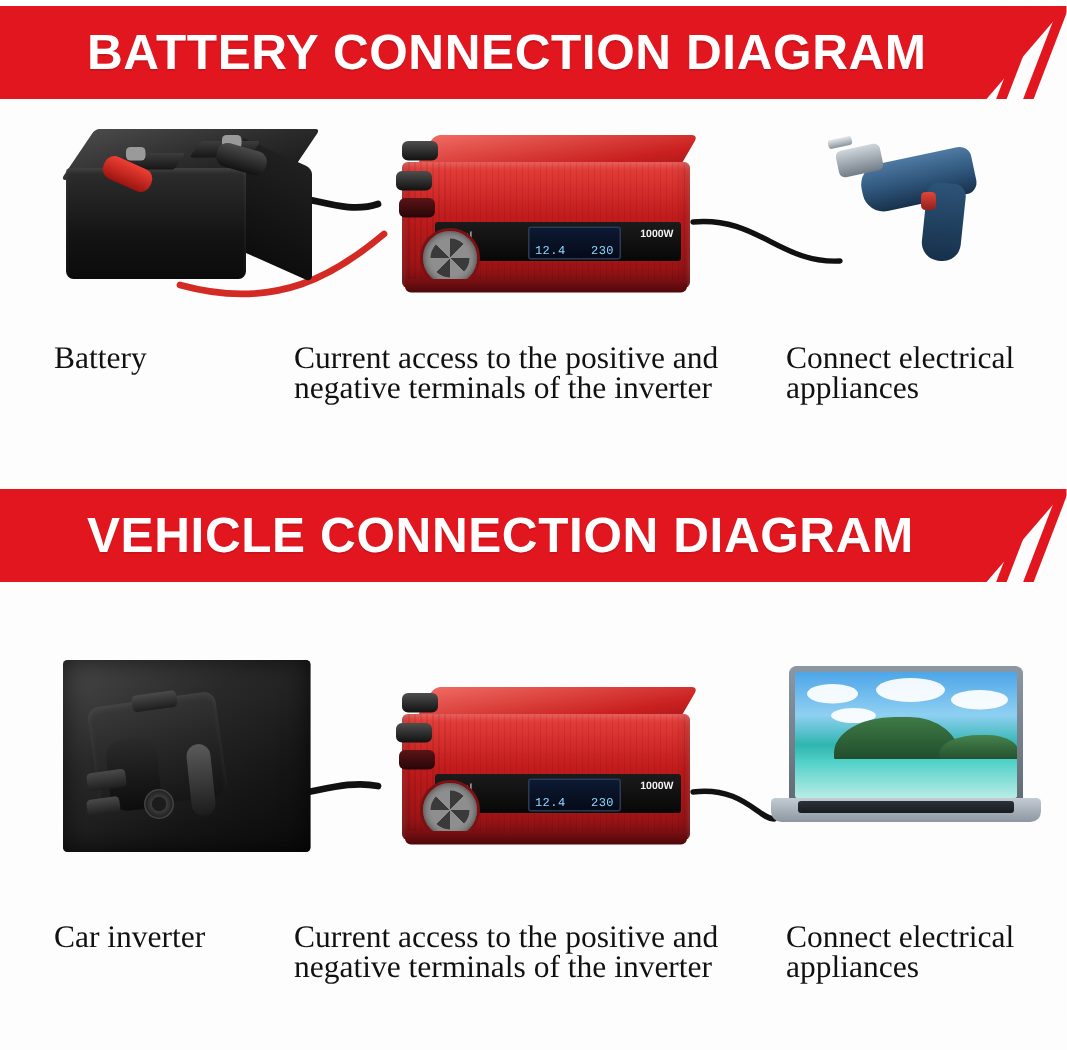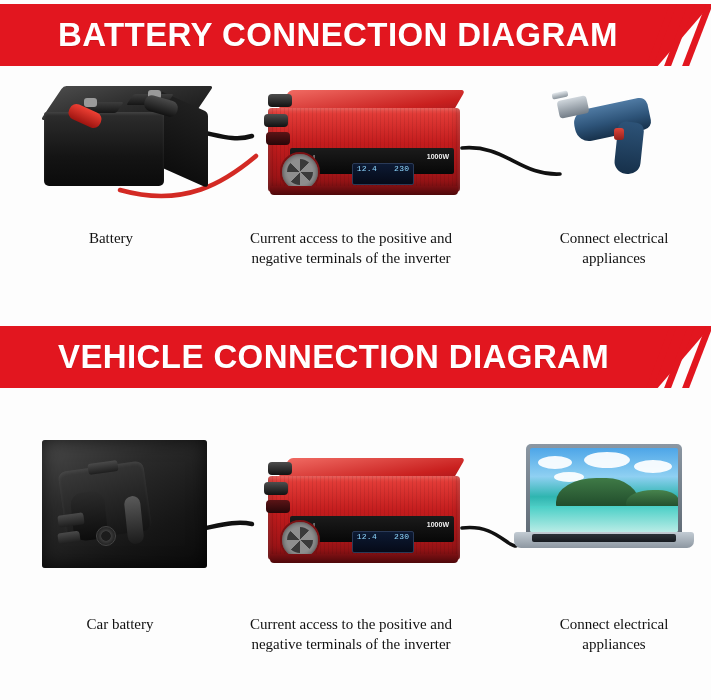--- a/index.html
+++ b/index.html
@@ -113,21 +113,21 @@
     background:linear-gradient(180deg,#1b1b1b,#070707);border-radius:2px;
   }
   .inv-brand{
     position:absolute;left:6px;top:6px;color:#e8e8e8;font-size:7px;
     font-family:"Liberation Sans",sans-serif;letter-spacing:.4px;
   }
   .lcd{
     position:absolute;left:62px;top:3px;width:60px;height:20px;
     background:linear-gradient(180deg,#0d1a33,#050a18);
     border:1px solid #2a3a57;border-radius:2px;
-    display:flex;align-items:flex-start;justify-content:center;gap:17px;margin-top:12px;
+    display:flex;align-items:flex-end;justify-content:center;gap:17px;
   }
   .lcd span{color:#8fd8ff;font-family:"Liberation Mono",monospace;font-size:8px;letter-spacing:.3px;}
   .inv-watt{
     position:absolute;right:5px;top:5px;color:#f2f2f2;
     font-family:"Liberation Sans",sans-serif;font-size:7px;font-weight:bold;
   }
   .fan{
     position:absolute;left:12px;top:44px;width:36px;height:36px;border-radius:50%;
     background:radial-gradient(circle at 50% 50%,#9c9c9c 0 18%,#5d5d5d 19% 22%,#8d8d8d 23% 100%);
     border:2px solid #7a1113;
@@ -246,23 +246,23 @@
   .kb{
     position:absolute;left:18px;top:90px;width:144px;height:8px;
     background:linear-gradient(180deg,#2c3238,#171b20);border-radius:2px;
   }
 
   
   .wires{position:absolute;left:0;top:0;width:711px;height:700px;pointer-events:none;}
 
   
   .caption{
-    position:absolute;text-align:center;color:#111111;
+    position:absolute;text-align:left;color:#111111;
     font-family:"Liberation Serif", serif;
-    font-size:15px;line-height:20px;
+    font-size:21px;line-height:20px;
   }
 </style>
 </head>
 <body>
 
 <div class="page">
 
   <div class="banner" style="top:4px;">
     <div class="bar"></div>
     <div class="stripes">
@@ -394,17 +394,17 @@
           <div class="island"></div>
             <div class="island2"></div>
           <div class="lagoon"></div>
         </div>
       </div>
       <div class="base"></div>
       <div class="kb"></div>
     </div>
   </div>
 
-  <div class="caption" style="left:36px;top:614px;width:168px;">Car battery</div>
+  <div class="caption" style="left:36px;top:614px;width:168px;">Car inverter</div>
   <div class="caption" style="left:196px;top:614px;width:310px;">Current access to the positive and<br>negative terminals of the inverter</div>
   <div class="caption" style="left:524px;top:614px;width:180px;">Connect electrical<br>appliances</div>
 
 </div>
 
 </body></html>

